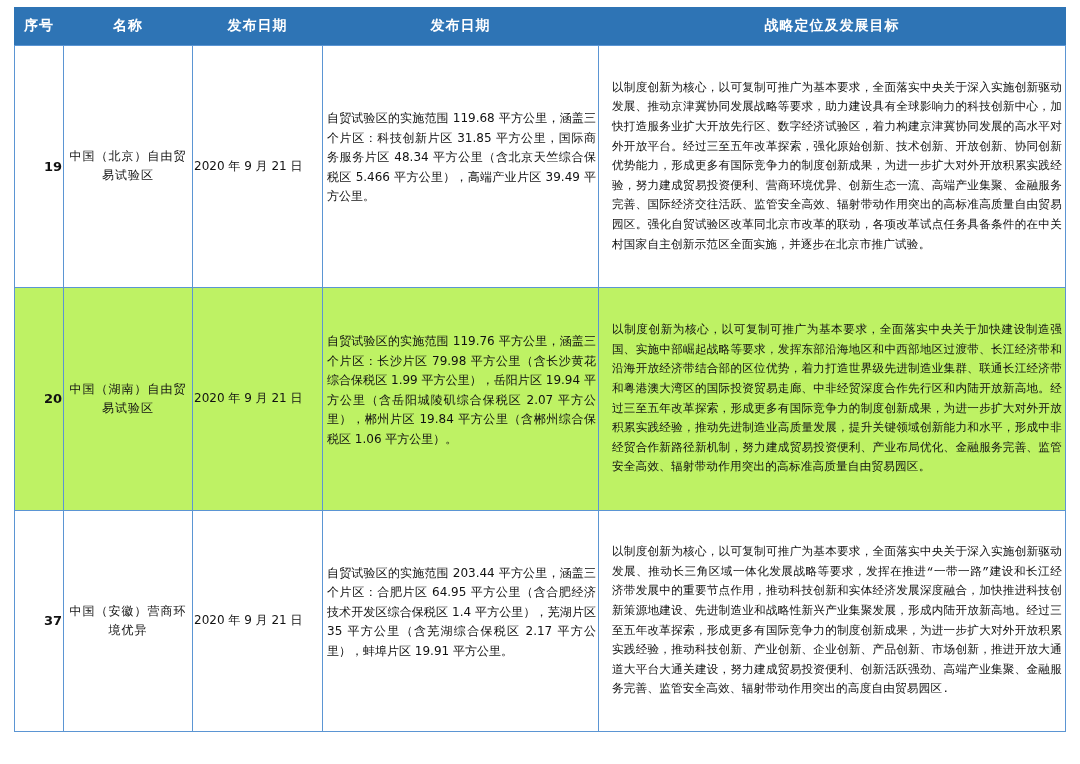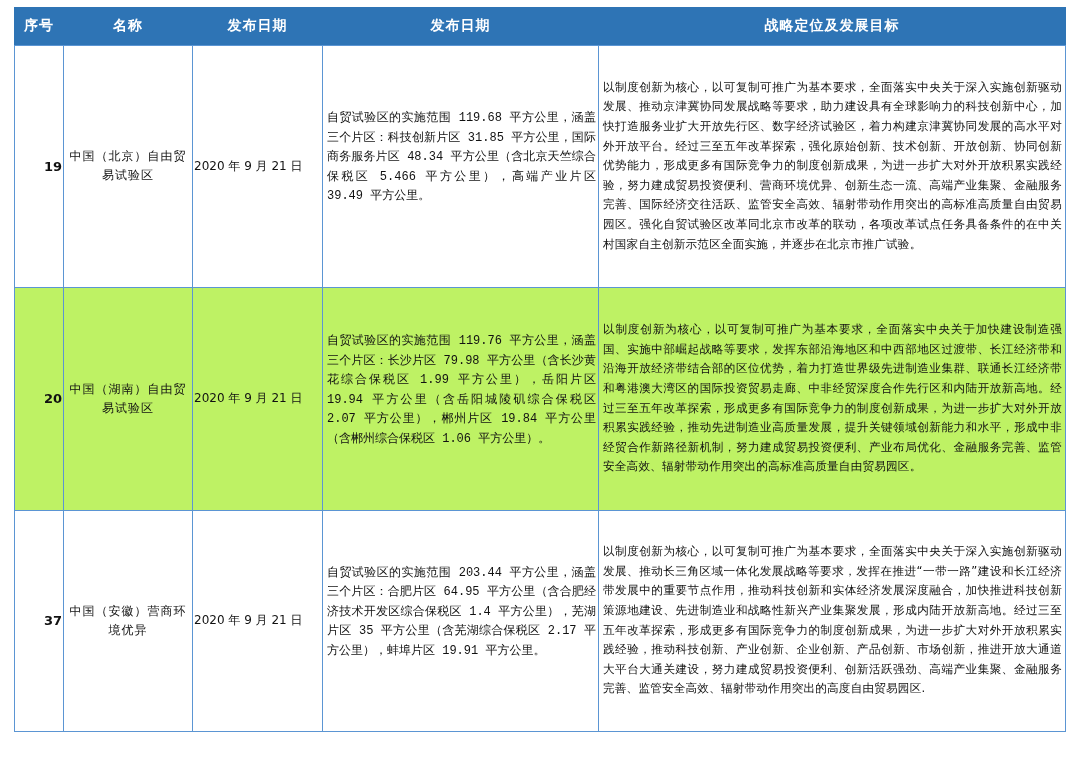--- a/index.html
+++ b/index.html
@@ -61,28 +61,28 @@
     }
     td.c-date {
       white-space: nowrap;
       font-size: 12px;
     }
     td.c-scope {
       text-align: left;
       padding: 0 2px 16px 4px;
       line-height: 19.5px !important;
       text-align: justify;
-      font-family: Liberation Mono, monospace;
     }
     td.c-goal {
       text-align: justify;
-      padding: 0 3px 0 4px;
+      padding: 0 3px 0 13px;
       font-size: 11.6px !important;
       line-height: 19.6px !important;
       letter-spacing: 0.2px;
+      font-family: Liberation Mono, monospace;
     }
     tr.r19 { height: 242px; }
     tr.r20 { height: 223px; }
     tr.r21 { height: 221px; }
   </style>
 </head>
 <body>
 
 <table class="ftz">
   <colgroup>

